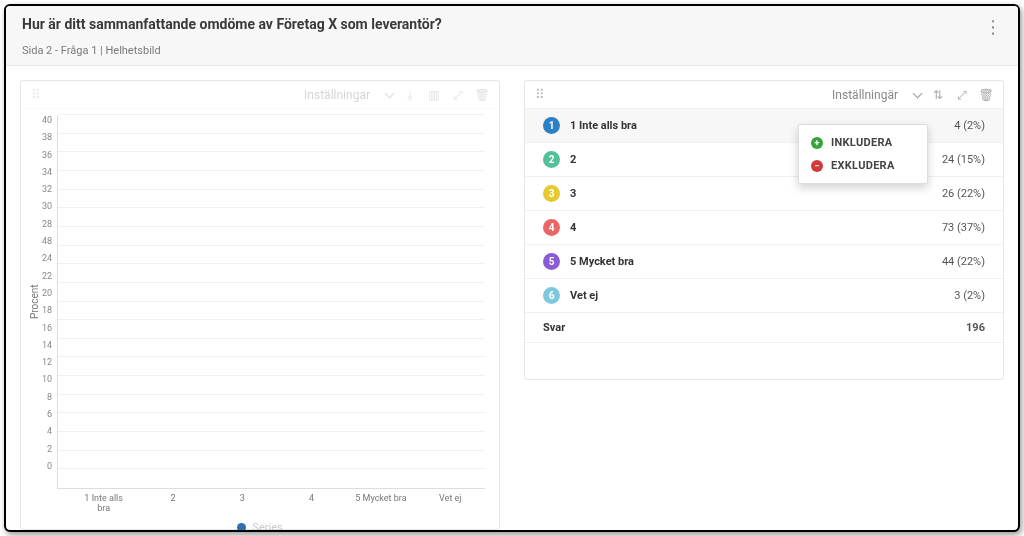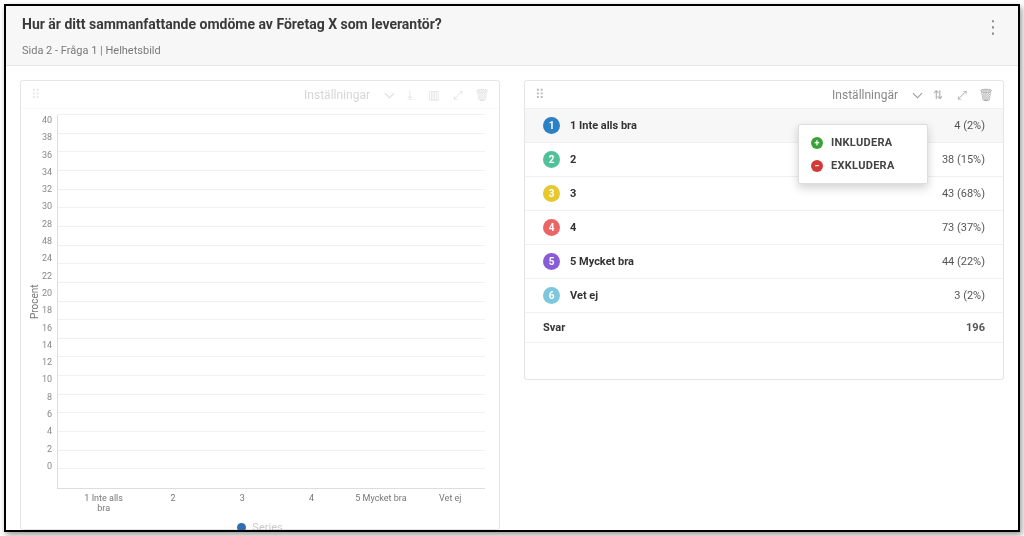--- a/index.html
+++ b/index.html
@@ -8,21 +8,21 @@
     font-family: -apple-system, BlinkMacSystemFont, "Segoe UI", Roboto, Arial, sans-serif;
     background: #fff;
     color: #333;
     font-size: 12px;
     padding: 4px;
   }
   .app {
     width: 1016px;
     height: 528px;
     border: 2px solid #000;
-    border-radius: 0;
+    border-radius: 6px;
     box-shadow: 2px 3px 6px rgba(0,0,0,0.4);
     display: flex;
     flex-direction: column;
     overflow: hidden;
     background: #fff;
   }
   .header {
     background: #f7f7f7;
     border-bottom: 1px solid #e6e6e6;
     padding: 10px 16px 8px 16px;
@@ -286,28 +286,28 @@
               <span class="badge" style="background:#2c80c4">1</span>
               <span>1 Inte alls bra</span>
             </div>
             <div class="row-right">4 (2%)</div>
           </div>
           <div class="row">
             <div class="row-left">
               <span class="badge" style="background:#52c19a">2</span>
               <span>2</span>
             </div>
-            <div class="row-right">38 (15%)</div>
+            <div class="row-right">24 (15%)</div>
           </div>
           <div class="row">
             <div class="row-left">
               <span class="badge" style="background:#e6c82f">3</span>
               <span>3</span>
             </div>
-            <div class="row-right">43 (68%)</div>
+            <div class="row-right">26 (22%)</div>
           </div>
           <div class="row">
             <div class="row-left">
               <span class="badge" style="background:#eb6567">4</span>
               <span>4</span>
             </div>
             <div class="row-right">73 (37%)</div>
           </div>
           <div class="row">
             <div class="row-left">

